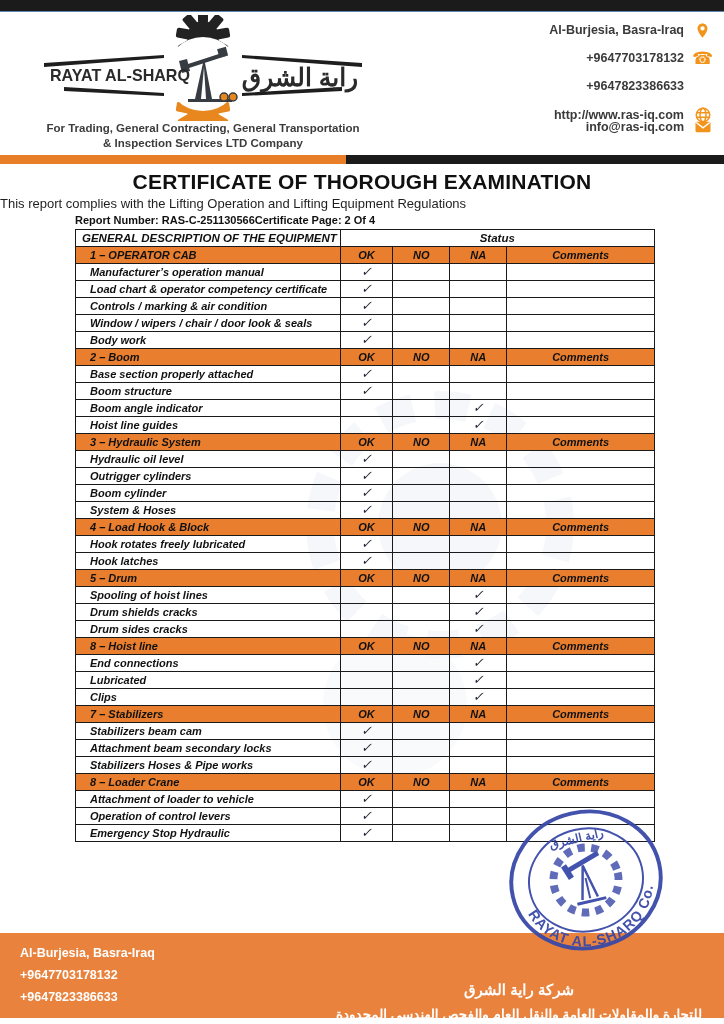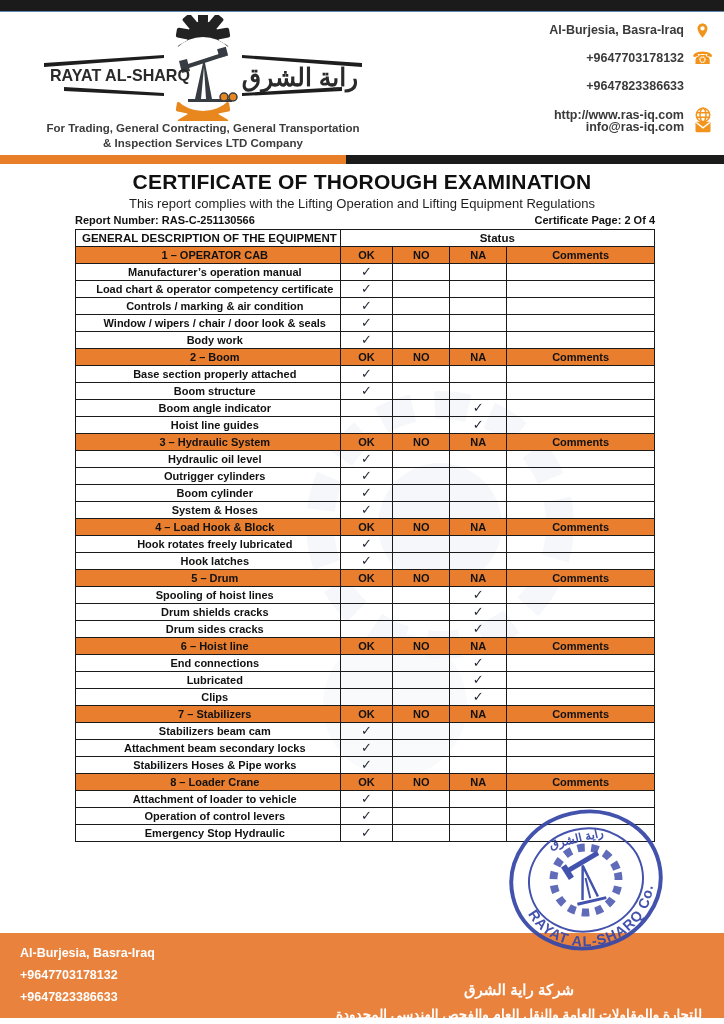--- a/index.html
+++ b/index.html
@@ -18,29 +18,29 @@
   
   .contact-row { position:absolute; right:12px; width:260px; height:22px; display:flex; align-items:center; justify-content:flex-end; z-index:2; }
   .contact-text { font-size:12.5px; font-weight:bold; color:#3a3a3a; }
   .contact-icon { width:19px; height:19px; margin-left:9px; display:flex; align-items:center; justify-content:center; }
   .phone-glyph { font-size:17px; color:#f2941c; line-height:19px; }
 
   .divider-orange { position:absolute; left:0; top:155px; width:346px; height:9px; background:#e87f28; z-index:2; }
   .divider-black  { position:absolute; left:346px; top:155px; width:378px; height:9px; background:#1b1b1b; z-index:2; }
 
   .title { position:absolute; left:0; top:170px; width:724px; text-align:center; font-size:21px; font-weight:800; color:#101010; letter-spacing:0.2px; z-index:2; }
-  .subtitle { position:absolute; left:0; top:196px; width:724px; text-align:center; font-size:13px; color:#1f1f1f; z-index:2; }
-  .report-line { position:absolute; left:75px; top:214px; width:580px; display:flex; justify-content:space-between; font-size:11px; font-weight:bold; color:#111; z-index:2; }
-
-  
-  table.cert { position:absolute; left:75px; top:229px; width:580px; border-collapse:collapse; z-index:1; background:transparent; }
+  .subtitle { position:absolute; left:0; top:196px; width:724px; font-size:13px; color:#1f1f1f; z-index:2; }
+  .report-line { position:absolute; left:75px; top:214px; width:580px; display:flex; font-size:11px; font-weight:bold; color:#111; z-index:2; }
+
+  
+  table.cert { position:absolute; left:75px; top:229px; width:580px; border-collapse:collapse; z-index:1; background:transparent;font-style:italic; }
   table.cert th, table.cert td { border:1px solid #1a1a1a; height:17px; font-size:11px; font-weight:bold; color:#111; line-height:15px; padding:0; vertical-align:middle; background:transparent; }
   table.cert th.desc-h { text-align:left; padding-left:6px; font-size:11.5px; }
   table.cert th.status-h { text-align:center; font-size:11.5px; }
-  table.cert td.desc { text-align:center; padding-left:14px; }
+  table.cert td.desc { text-align:left; padding-left:14px; }
   table.cert td.status, table.cert td.comments { text-align:center; }
   table.cert tr.section-row td { background:#e87e2e; }
   table.cert td .chk { font-weight:normal; font-size:13px; color:#232a35; }
 
   
   .stamp { position:absolute; left:502px; top:806px; width:168px; height:148px; transform:rotate(-13deg); z-index:3; opacity:0.95; }
 
   
   .footer { position:absolute; left:0; top:933px; width:724px; height:85px; background:#e8823c; z-index:2; }
   .footer-left { position:absolute; left:20px; top:9px; color:#fff; font-size:12.5px; font-weight:bold; line-height:22px; }
@@ -335,21 +335,21 @@
           <td class="comments"></td>
         </tr>
         <tr>
           <td class="desc">Drum sides cracks</td>
           <td class="status"></td>
           <td class="status"></td>
           <td class="status"><span class="chk">✓</span></td>
           <td class="comments"></td>
         </tr>
         <tr class="section-row">
-          <td class="desc">6 – Hoist line</td>
+          <td class="desc">8 – Hoist line</td>
           <td class="status">OK</td>
           <td class="status">NO</td>
           <td class="status">NA</td>
           <td class="comments">Comments</td>
         </tr>
         <tr>
           <td class="desc">End connections</td>
           <td class="status"></td>
           <td class="status"></td>
           <td class="status"><span class="chk">✓</span></td>

